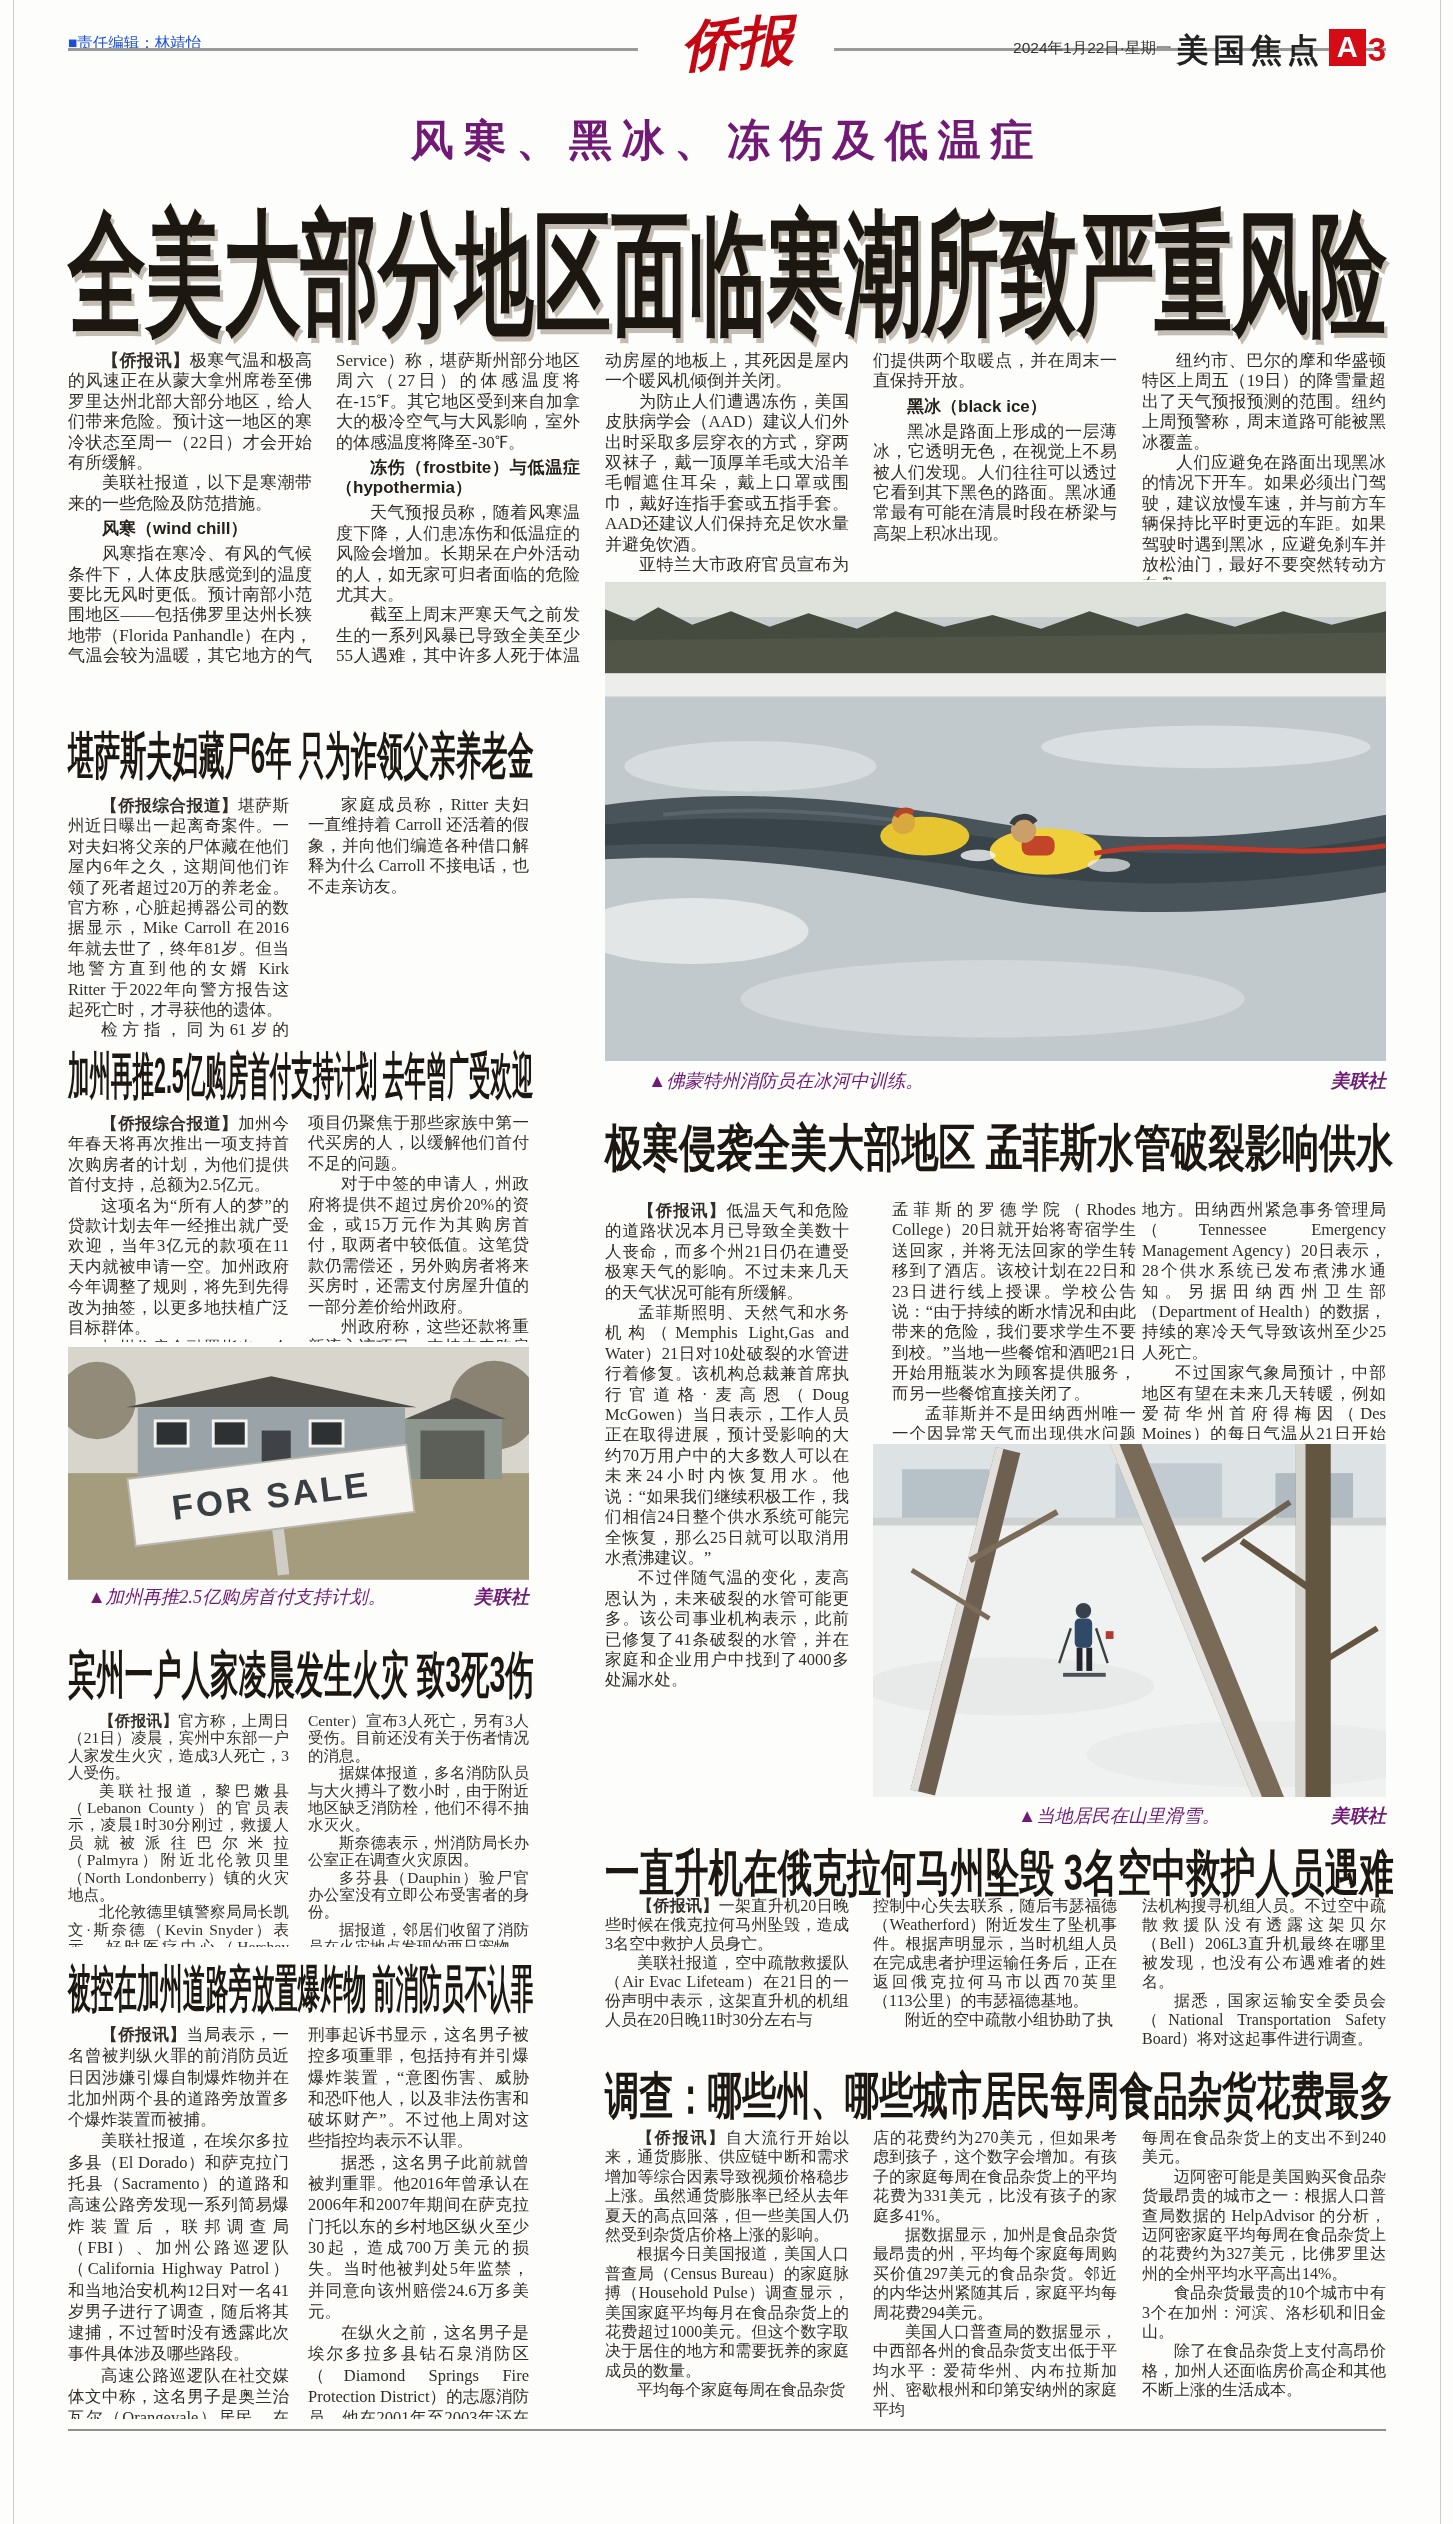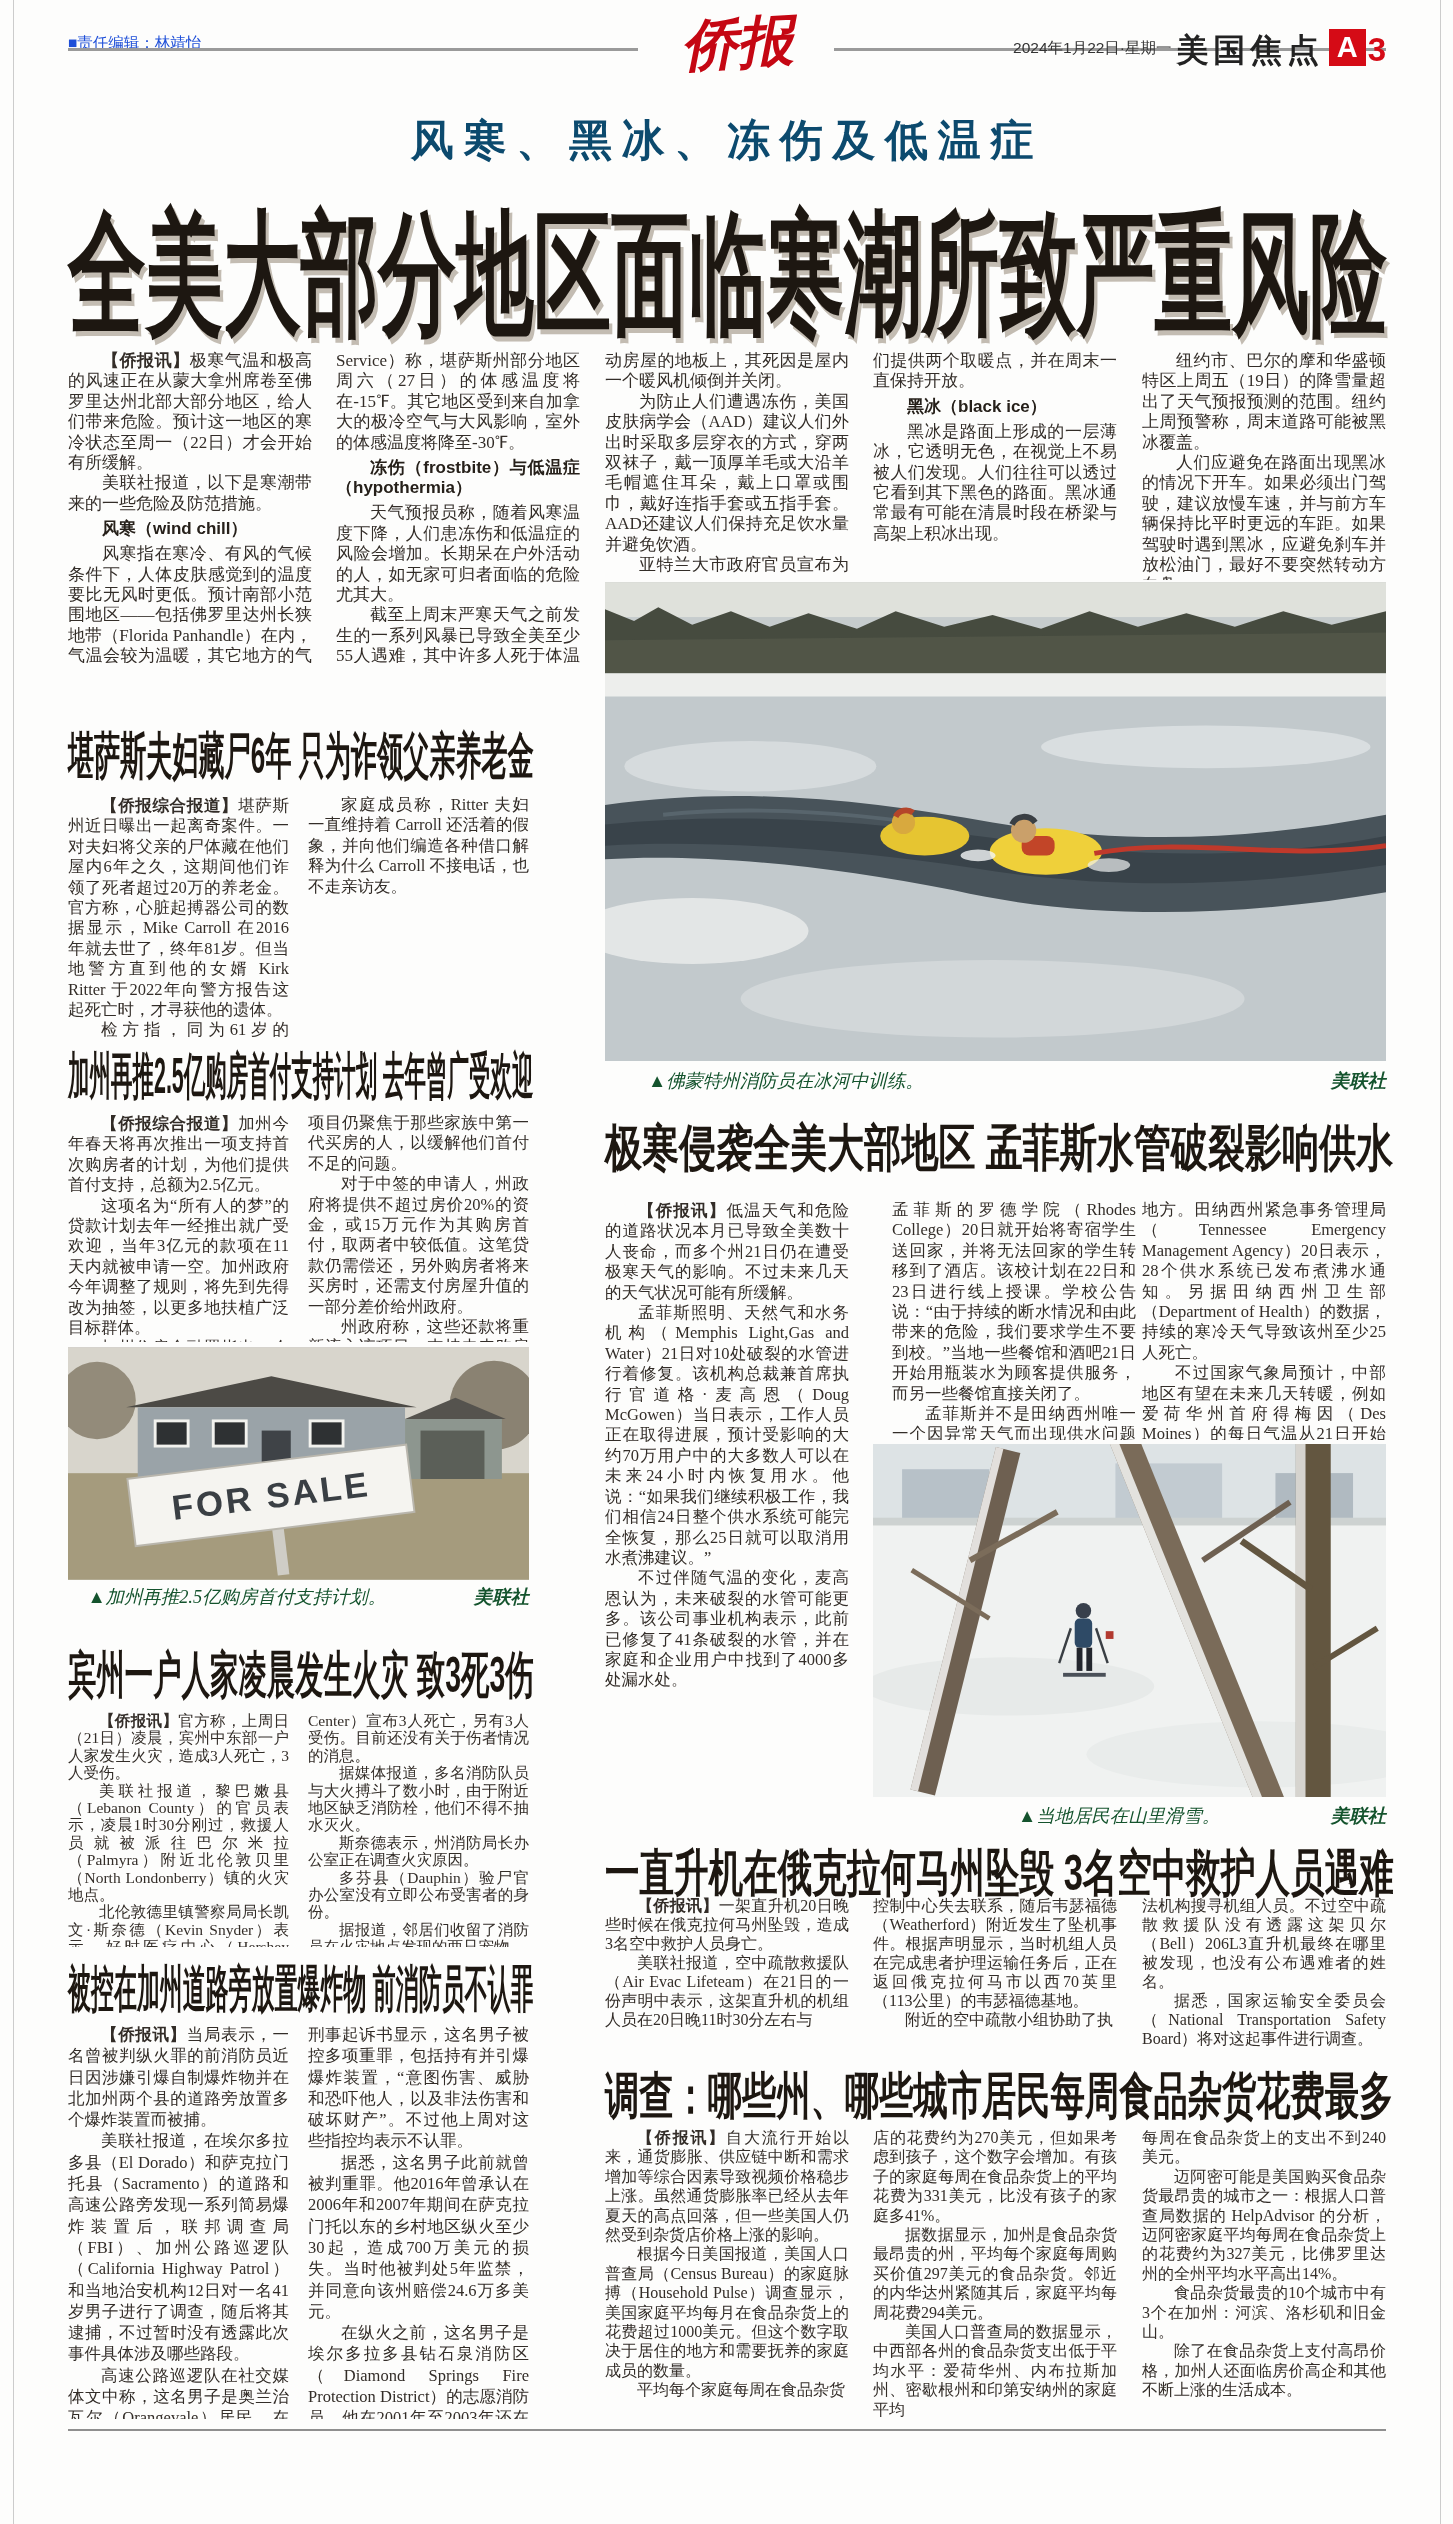--- a/index.html
+++ b/index.html
@@ -20,37 +20,37 @@
         font-family:"Liberation Sans",sans-serif;font-weight:bold;font-size:29px;line-height:37px;text-align:center;}
   #pagebox .n{color:#d50b16;font-family:"Liberation Sans",sans-serif;font-weight:bold;font-size:33px;line-height:1;}
   
   .fit-head{position:absolute;overflow:visible;}
   .fit-head span{display:inline-block;white-space:nowrap;font-family:"Liberation Sans",sans-serif;
         font-weight:900;color:#1d1711;transform-origin:left top;letter-spacing:0;}
   .fh-s span{font-size:45px;}
   .fh-m span{font-size:45px;}
   #main-head span{font-size:97px;text-shadow:3.9px 3.9px 0 #c3bcb2;}
   #kicker{left:68px;top:112px;width:1318px;text-align:center;font-family:"Liberation Sans",sans-serif;
-        font-weight:800;font-size:43px;color:#0c4a6e;letter-spacing:9.7px;}
+        font-weight:800;font-size:43px;color:#701a75;letter-spacing:9.7px;}
   
   .col{position:absolute;text-align:justify;overflow:hidden;color:#332d28;}
   .col p{margin:0;text-indent:2em;}
   .col p.ni{text-indent:0;}
   .col p b{font-family:"Liberation Sans",sans-serif;}
   .col p.sec-head{font-family:"Liberation Sans",sans-serif;font-weight:bold;margin:4.8px 0;color:#26201a;}
   .f-lead{font-size:17px;line-height:20.4px;}
   .f-std{font-size:16.5px;line-height:20.4px;}
   .f-penn{font-size:15.5px;line-height:17.4px;}
   .f-bomb{font-size:16.5px;line-height:21.3px;}
   .f-mem{font-size:16.5px;line-height:20.4px;}
   .f-heli{font-size:16px;line-height:19px;}
   .f-gro{font-size:16px;line-height:19.4px;}
   
   .caprow{position:absolute;display:flex;justify-content:space-between;box-sizing:border-box;
-        font-size:18.4px;font-style:italic;color:#14532d;}
+        font-size:18.4px;font-style:italic;color:#701a75;}
   .caprow .credit{font-style:italic;font-weight:bold;}
   .photo{position:absolute;overflow:hidden;background:#ccc;}
   svg text{font-family:"Liberation Sans",sans-serif;}
 </style>
 </head>
 <body>
 
 <div id="page">
   <div class="edge" style="left:12.6px;"></div>
   <div class="edge" style="left:1440px;"></div>

